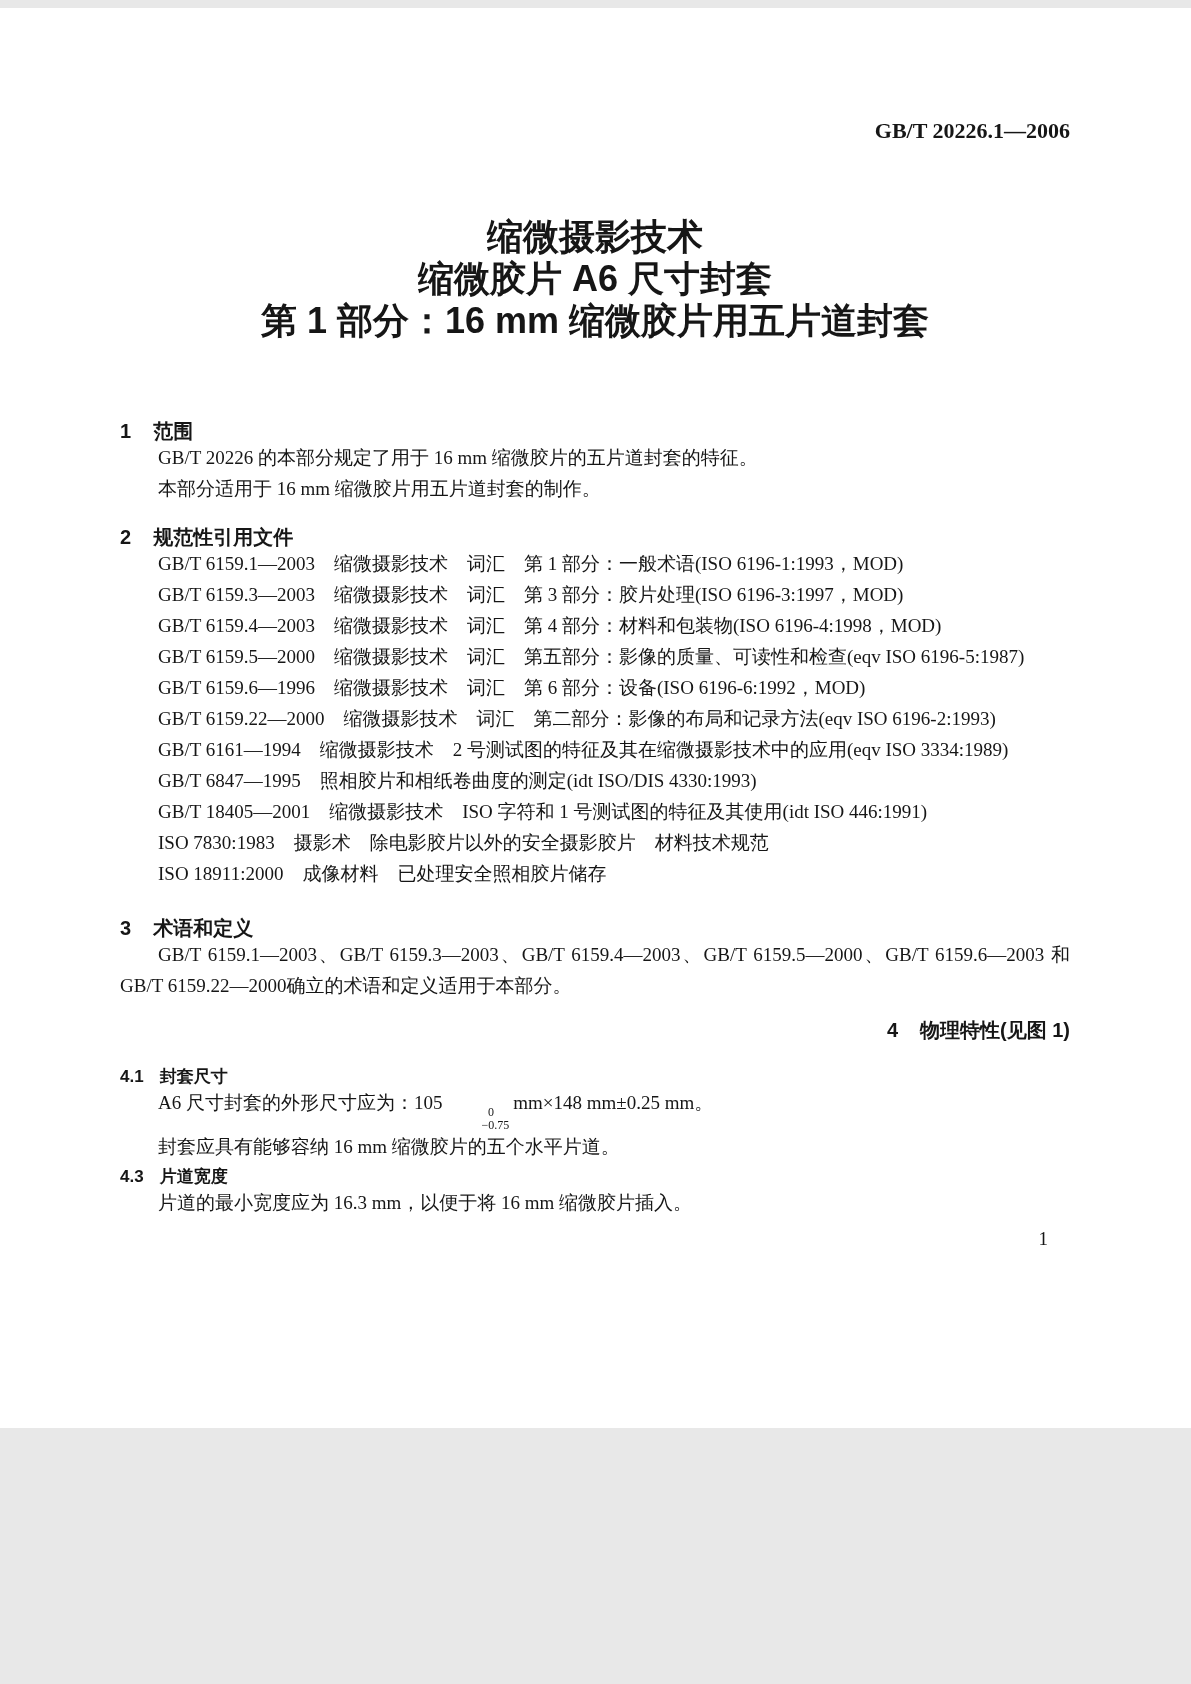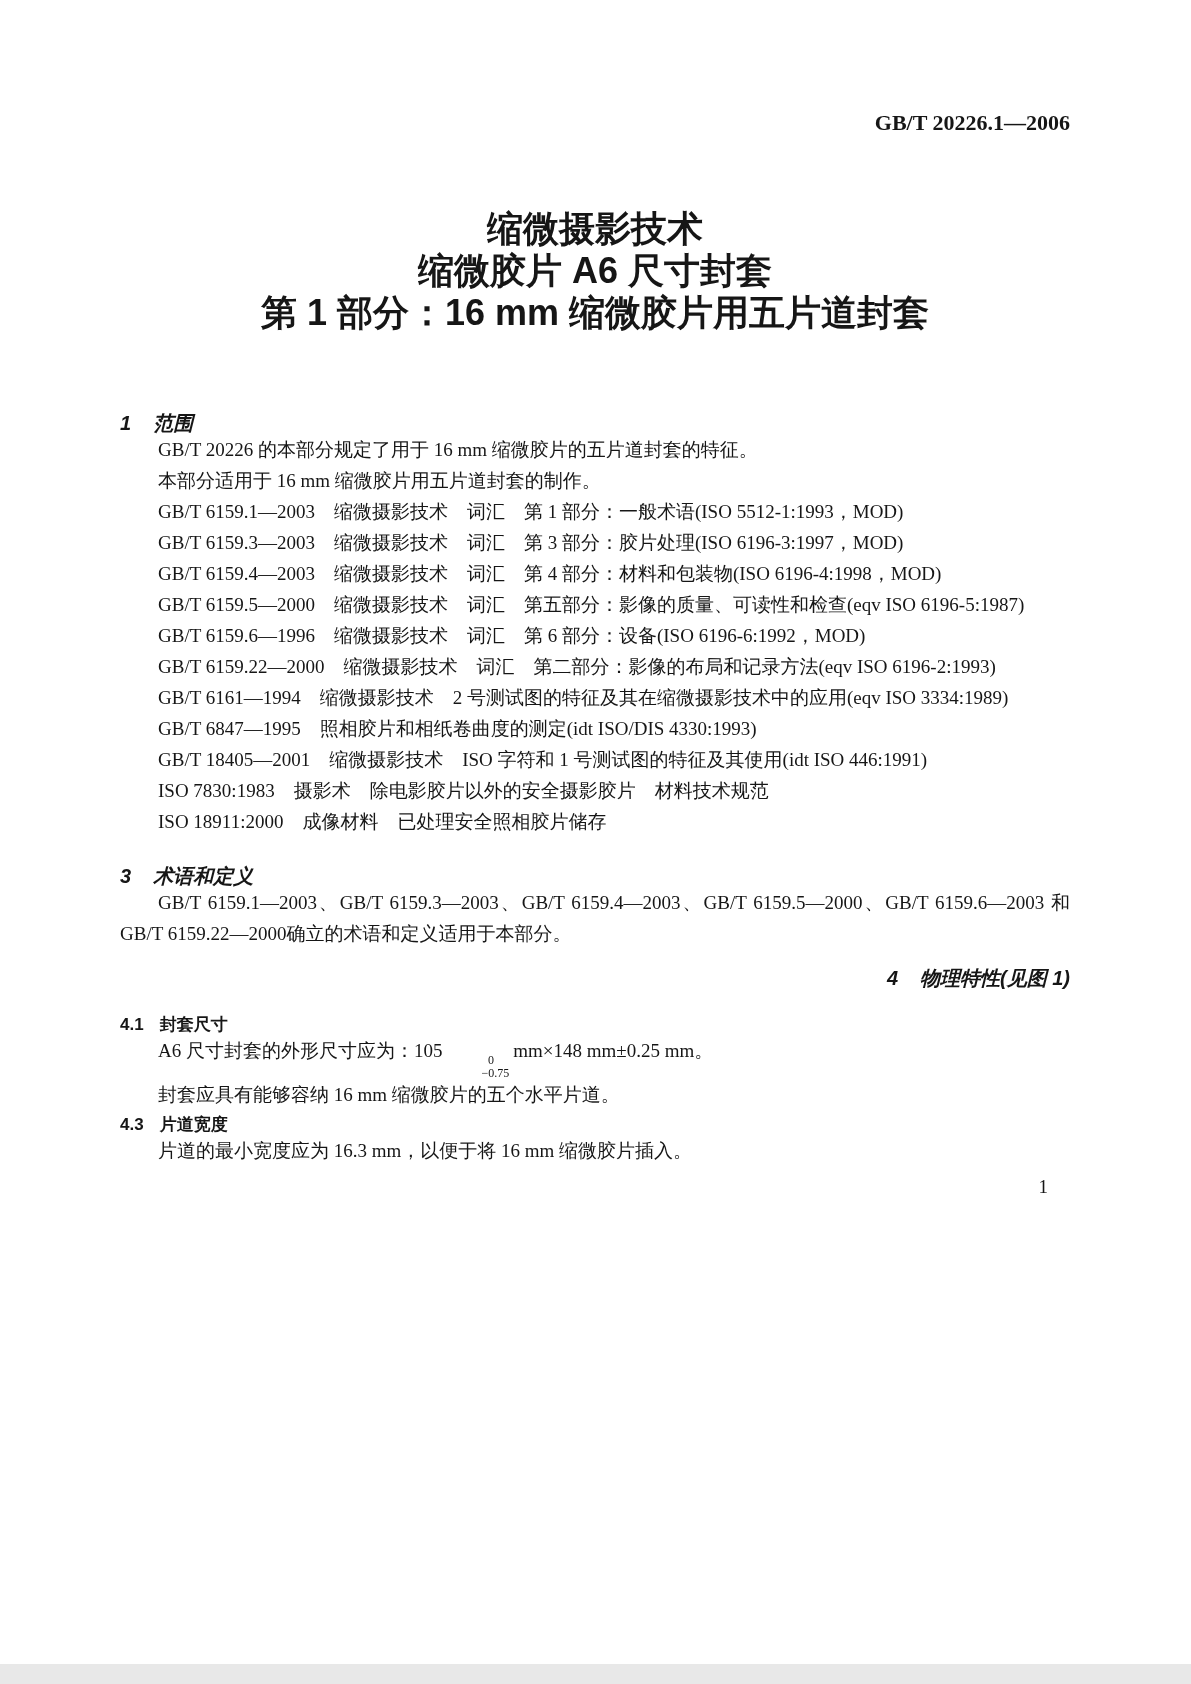--- a/index.html
+++ b/index.html
@@ -1,28 +1,28 @@
 <!DOCTYPE html>
 <html><head>
 <meta charset="utf-8">
 <style>
   html,body{margin:0;padding:0;background:#e8e8e8;}
   .page{
-    width:1191px;height:1664px;background:#ffffff;color:#161616;
-    position:relative;box-sizing:border-box;margin:0 auto;
+    width:1191px;height:1420px;background:#ffffff;color:#161616;
+    position:relative;box-sizing:border-box;margin:8px auto;
     padding:110px 121px 0 120px;
     font-family:"Liberation Serif","DejaVu Serif",serif;
   }
   .hdr{ text-align:right;font-weight:bold;font-size:22px;line-height:26px;
         font-family:"Liberation Serif","DejaVu Serif",serif;}
   .title-block{ margin-top:72px;text-align:center;font-weight:bold;
         font-size:36px;line-height:42px;
         font-family:"Liberation Sans","DejaVu Sans",sans-serif;}
   .sec-h{ margin:0;font-weight:bold;font-size:20px;line-height:22px;
-        font-family:"Liberation Sans","DejaVu Sans",sans-serif;font-style:italic;}
+        font-family:"Liberation Sans","DejaVu Sans",sans-serif;}
   .sub-h{ margin:0;font-weight:bold;font-size:17px;line-height:21px;
         font-family:"Liberation Sans","DejaVu Sans",sans-serif;}
   .sec-h .num{margin-right:1.1em;}
   .sub-h .num{margin-right:0.95em;}
   p.body{ margin:0;font-size:19px;line-height:31px;text-indent:2em;
         text-align:justify;}
   p.ref{ margin:0;font-size:19px;line-height:31px;text-indent:2em;
         text-align:justify;}
   .mt-s1h{margin-top:78px;}
   .mt-para{margin-top:24px;}
@@ -51,21 +51,22 @@
   <div class="title-block">
     <div>缩微摄影技术</div>
     <div>缩微胶片 A6 尺寸封套</div>
     <div>第 1 部分：16 mm 缩微胶片用五片道封套</div>
   </div>
 
   <h2 class="sec-h mt-s1h"><span class="num">1</span><span>范围</span></h2>
   <p class="body mt-para">GB/T 20226 的本部分规定了用于 16 mm 缩微胶片的五片道封套的特征。</p>
   <p class="body">本部分适用于 16 mm 缩微胶片用五片道封套的制作。</p>
 
-  <p class="ref">GB/T 6159.1—2003　缩微摄影技术　词汇　第 1 部分：一般术语(ISO 5512-1:1993，MOD)</p>
+  <h2 class="sec-h mt-s2h"><span class="num">2</span><span>规范性引用文件</span></h2>
+  <p class="ref">GB/T 6159.1—2003　缩微摄影技术　词汇　第 1 部分：一般术语(ISO 6196-1:1993，MOD)</p>
   <p class="ref">GB/T 6159.3—2003　缩微摄影技术　词汇　第 3 部分：胶片处理(ISO 6196-3:1997，MOD)</p>
   <p class="ref">GB/T 6159.4—2003　缩微摄影技术　词汇　第 4 部分：材料和包装物(ISO 6196-4:1998，MOD)</p>
   <p class="ref">GB/T 6159.5—2000　缩微摄影技术　词汇　第五部分：影像的质量、可读性和检查(eqv ISO 6196-5:1987)</p>
   <p class="ref">GB/T 6159.6—1996　缩微摄影技术　词汇　第 6 部分：设备(ISO 6196-6:1992，MOD)</p>
   <p class="ref">GB/T 6159.22—2000　缩微摄影技术　词汇　第二部分：影像的布局和记录方法(eqv ISO 6196-2:1993)</p>
   <p class="ref">GB/T 6161—1994　缩微摄影技术　2 号测试图的特征及其在缩微摄影技术中的应用(eqv ISO 3334:1989)</p>
   <p class="ref">GB/T 6847—1995　照相胶片和相纸卷曲度的测定(idt ISO/DIS 4330:1993)</p>
   <p class="ref">GB/T 18405—2001　缩微摄影技术　ISO 字符和 1 号测试图的特征及其使用(idt ISO 446:1991)</p>
   <p class="ref">ISO 7830:1983　摄影术　除电影胶片以外的安全摄影胶片　材料技术规范</p>
   <p class="ref">ISO 18911:2000　成像材料　已处理安全照相胶片储存</p>

